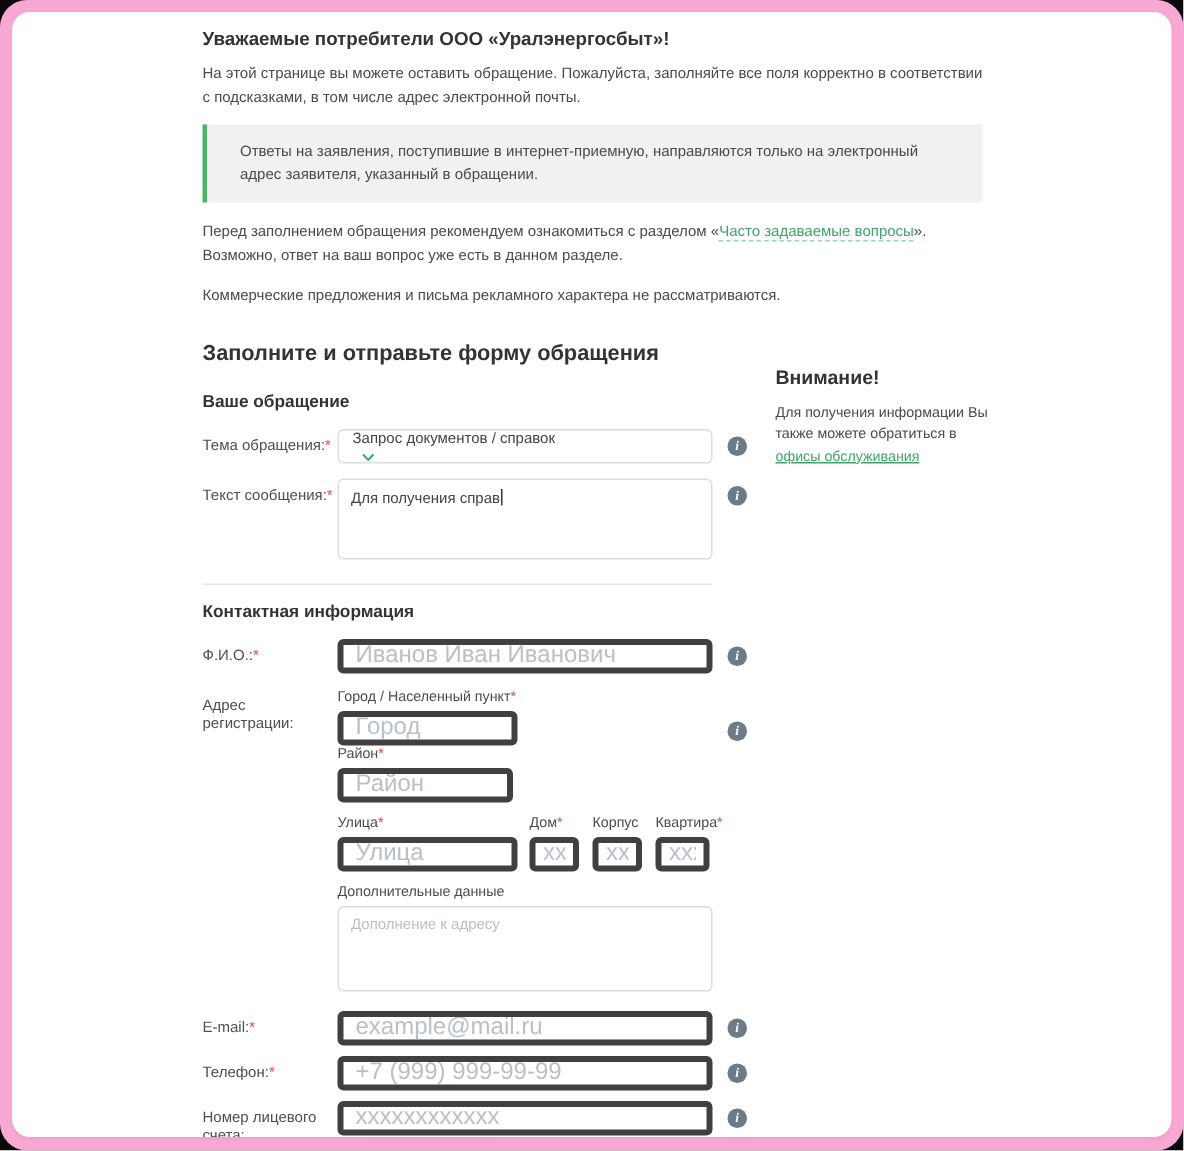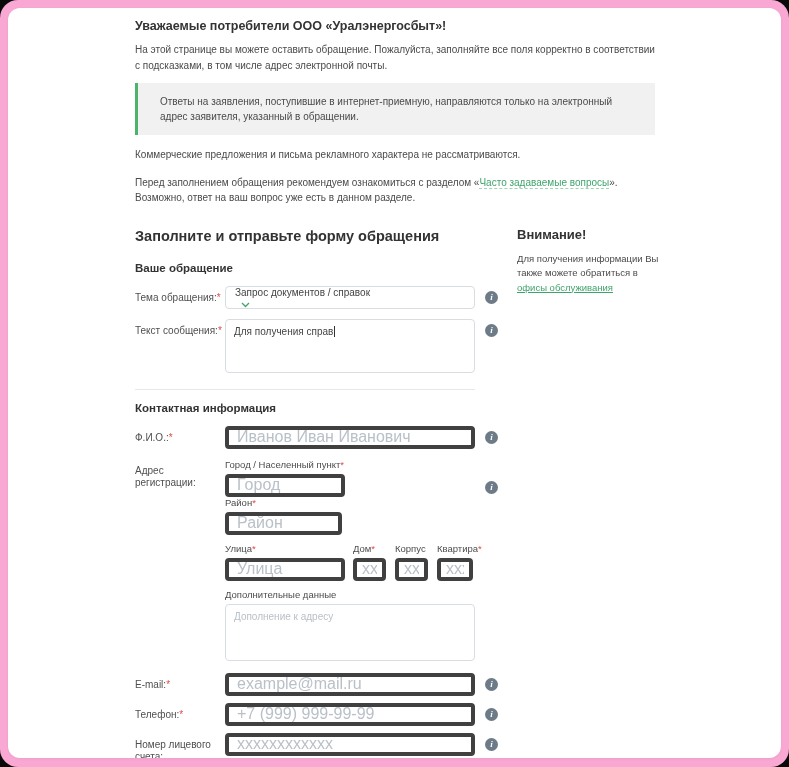--- a/index.html
+++ b/index.html
@@ -56,44 +56,44 @@
   .fld-house { width: 33px; flex: none; margin-right: 9px; }
   .fld-korpus { width: 33px; flex: none; margin-right: 9px; }
   .fld-kvartira { width: 36px; flex: none; }
   .fld-house .input, .fld-korpus .input, .fld-kvartira .input { padding: 0 5px; }
 
   .divider { width: 340px; border: none; border-top: 1px solid #e7e7e7; margin: 16px 0 0; }
   .divider.d2 { margin-top: 14px; }
 
   .req { color: #e04b4b; }
 
-  .sidebar { position: absolute; left: 509px; top: 219px; width: 150px; }
+  .sidebar { position: absolute; left: 509px; top: 236px; width: 150px; }
   .sidebar h3 { font-size: 13px; }
   .sidebar p { width: 142px; font-size: 9.5px; line-height: 1.5; color: #4a4a4a; margin: 10px 0 0; }
 
   .chev { flex: none; margin-left: 6px; }
 </style>
 </head>
 <body>
 
 <div class="screen">
   <div class="frame">
     <div class="card">
       <div class="content">
 
         <h1>Уважаемые потребители ООО «Уралэнергосбыт»!</h1>
         <p class="intro">На этой странице вы можете оставить обращение. Пожалуйста, заполняйте все поля корректно в соответствии с подсказками, в том числе адрес электронной почты.</p>
 
         <div class="callout">
           <span>Ответы на заявления, поступившие в интернет-приемную, направляются только на электронный адрес заявителя, указанный в обращении.</span>
         </div>
 
+        <p class="note"><span>Перед заполнением обращения рекомендуем ознакомиться с разделом «</span><a class="link dashed">Часто задаваемые вопросы</a><span>». Возможно, ответ на ваш вопрос уже есть в данном разделе.</span></p>
+
         <p class="note">Коммерческие предложения и письма рекламного характера не рассматриваются.</p>
-
-        <p class="note"><span>Перед заполнением обращения рекомендуем ознакомиться с разделом «</span><a class="link dashed">Часто задаваемые вопросы</a><span>». Возможно, ответ на ваш вопрос уже есть в данном разделе.</span></p>
 
         <h2>Заполните и отправьте форму обращения</h2>
 
         <h3 class="sec-appeal">Ваше обращение</h3>
 
         <div class="row mt12">
           <div class="flabel"><span>Тема обращения:</span><span class="req">*</span></div>
           <div class="control">
             <div class="selectbox">
               <span>Запрос документов / справок</span>

